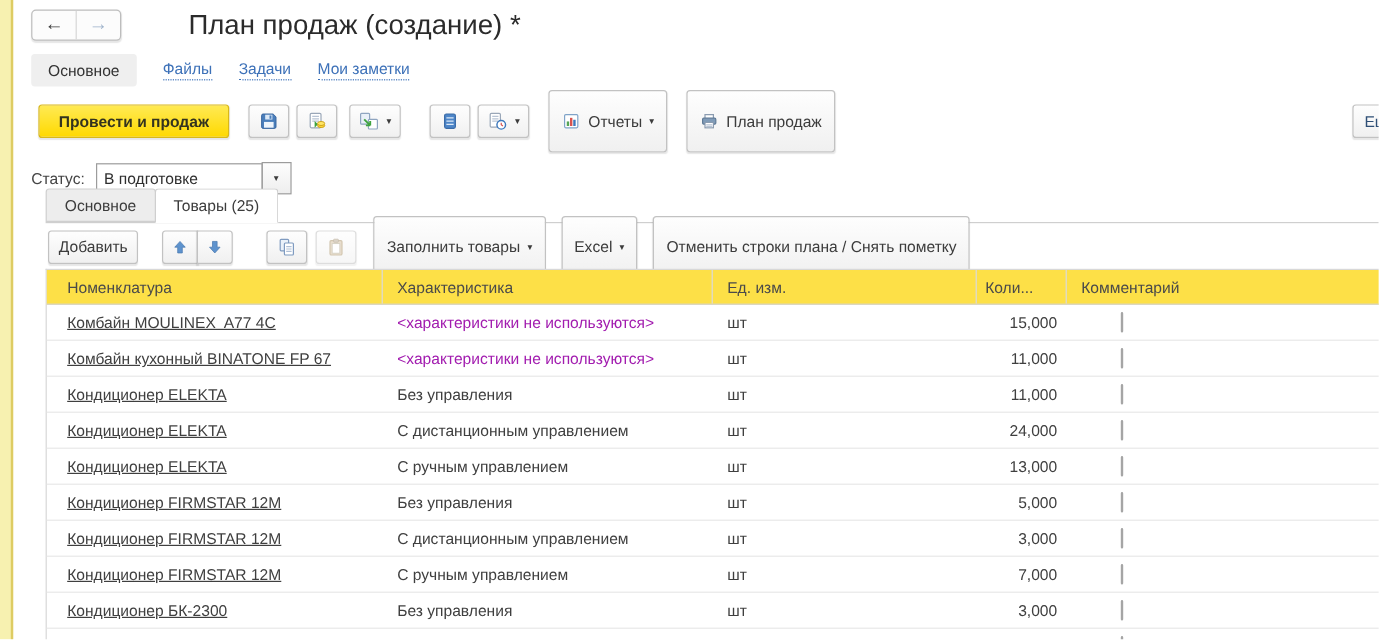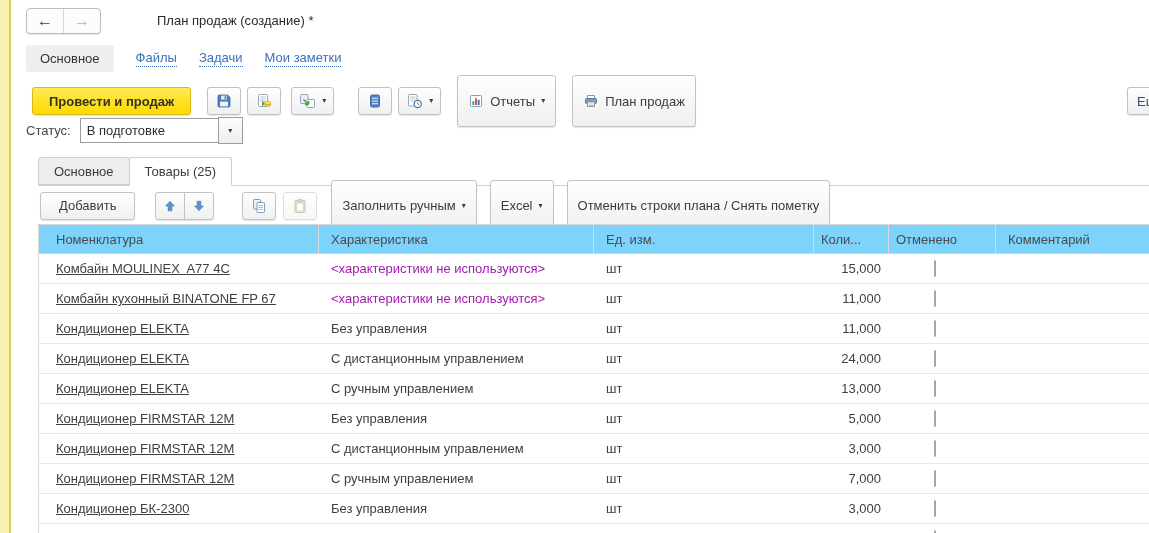--- a/index.html
+++ b/index.html
@@ -9,42 +9,42 @@
   
   .stripe{position:absolute;left:0;top:0;width:9px;height:533px;background:#f7f1b0;border-right:2px solid #decc63;}
 
   
   .titlebar{position:absolute;left:26px;top:7px;height:27px;display:flex;align-items:center;}
   .histgroup{display:flex;border:1px solid #bdbdbd;border-radius:4px;background:#fcfcfc;
              box-shadow:0 1px 1px rgba(0,0,0,.10);overflow:hidden;}
   .histbtn{width:36px;height:24px;display:flex;align-items:center;justify-content:center;font-size:16px;cursor:pointer;}
   .histbtn.back{color:#3b3b3b;border-right:1px solid #d6d6d6;}
   .histbtn.fwd{color:#9fb3cb;}
-  .page-title{margin-left:56px;font-size:13px;color:#2b2b2b;white-space:pre;}
+  .page-title{margin-left:56px;font-size:23px;color:#2b2b2b;white-space:pre;}
 
   
   .navrow{position:absolute;left:26px;top:44px;height:28px;display:flex;align-items:center;}
   .navchip{background:#efefef;border-radius:3px;padding:6px 14px;color:#333;}
   .navlink{color:#3d71b8;margin-left:22px;cursor:pointer;border-bottom:1px dotted #3d71b8;padding-bottom:1px;}
 
   
   .toolbar{position:absolute;left:32px;top:87px;height:28px;display:flex;align-items:center;}
   .btn{height:26px;display:inline-flex;align-items:center;gap:6px;padding:12px 10px;
        background:linear-gradient(#fefefe,#f0f0f0);border:1px solid #c2c2c2;border-radius:3px;
        box-shadow:0 1px 1px rgba(0,0,0,.10);color:#3c3c3c;cursor:pointer;white-space:nowrap;}
   .btn-primary{background:linear-gradient(#ffea54,#ffd900);border-color:#d9b818;color:#33331f;
                font-weight:700;padding:0 16px;}
   .iconbtn{width:32px;justify-content:center;padding:0;}
   .splitbtn{padding:0 7px;}
   .caret{font-size:8px;color:#3c3c3c;line-height:1;}
   .sep16{width:16px;} .sep6{width:6px;} .sep10{width:10px;} .sep24{width:24px;}
   .more-btn{position:absolute;left:1127px;top:87px;width:60px;color:#2f4f76;justify-content:flex-start;padding:0 9px;}
 
   
-  .statusrow{position:absolute;left:26px;top:118px;height:25px;display:flex;align-items:center;}
+  .statusrow{position:absolute;left:26px;top:136px;height:25px;display:flex;align-items:center;}
   .status-label{margin-right:9px;color:#444;}
   .status-input{width:125px;height:23px;border:1px solid #9c9c9c;background:#fff;display:flex;
                 align-items:center;padding:0 6px;color:#2e2e2e;}
   .status-dd{width:23px;height:25px;margin-left:-1px;border:1px solid #9c9c9c;display:flex;align-items:center;
              justify-content:center;background:linear-gradient(#fdfdfd,#eeeeee);cursor:pointer;}
 
   
   .tabstrip{position:absolute;left:38px;top:158px;right:0;height:27px;display:flex;align-items:flex-end;
             border-bottom:1px solid #cfcfcf;}
   .tab{height:26px;padding:0 15px;display:flex;align-items:center;border:1px solid #cfcfcf;
@@ -56,21 +56,21 @@
   .tabletoolbar{position:absolute;left:40px;top:192px;height:27px;display:flex;align-items:center;}
   .group{display:flex;}
   .group .iconbtn{border-radius:0;}
   .group .iconbtn:first-child{border-radius:3px 0 0 3px;}
   .group .iconbtn:last-child{border-radius:0 3px 3px 0;margin-left:-1px;}
   .disabled{opacity:.55;}
 
   
   .table{position:absolute;left:38px;top:224px;width:1111px;border-left:1px solid #d8d8d8;border-top:1px solid #d8d8d8;}
   .thead,.trow{display:grid;grid-template-columns:280px 275px 220px 75px 107px 1fr;}
-  .thead{height:28px;background:#7dd3fc;border-bottom:1px solid #d4d4d4;}
+  .thead{height:28px;background:#fde047;border-bottom:1px solid #d4d4d4;}
   .th{display:flex;align-items:center;color:#4a4a4a;border-right:1px solid #dadada;padding-left:12px;overflow:hidden;white-space:nowrap;}
   .th.first{padding-left:17px;}
   .th.small{padding-left:7px;}
   .th.last{border-right:none;}
   .trow{height:29px;border-bottom:1px solid #e8e8e8;align-items:center;}
   .cell{padding-left:12px;white-space:pre;overflow:hidden;text-overflow:ellipsis;color:#3f3f3f;}
   .cell.first{padding-left:17px;text-decoration:underline;}
   .cell.qty{text-align:right;padding:0 8px 0 0;}
   .placeholder{color:#a21caf;}
   .checkbox{width:14px;height:14px;border:1px solid #a5a5a5;border-radius:2px;background:#fff;margin-left:16px;cursor:pointer;}
@@ -204,21 +204,21 @@
       <span class="caret">▾</span>
     </div>
   </div>
 
   <div class="tabstrip">
     <div class="tab">Основное</div>
     <div class="tab active">Товары (25)</div>
   </div>
 
   <div class="tabletoolbar">
-    <div class="btn" style="padding:0 18px;">
+    <div class="btn" style="padding:0 8px;">
       <span>Добавить</span>
     </div>
     <div style="width:20px;"></div>
     <div class="group">
       <div class="btn iconbtn" style="width:28px;">
         <span>
           <svg width="14" height="14" viewBox="0 0 16 16">
               <path d="M8 2.5 L13 8 H10.2 V13.5 H5.8 V8 H3 Z" fill="#5e93ce" stroke="#4a79b0" stroke-width="0.7"></path>
             </svg>
         </span>
@@ -248,41 +248,40 @@
       <span>
         <svg width="16" height="16" viewBox="0 0 16 16">
             <rect x="3" y="2.5" width="10" height="12" rx="1" fill="#d9c6a8" stroke="#b09a72"></rect>
             <rect x="6" y="1.3" width="4" height="2.6" rx="0.6" fill="#bfb09a" stroke="#9a8a6e" stroke-width="0.6"></rect>
             <rect x="4.8" y="5" width="6.4" height="8" fill="#fff" stroke="#b0a88f" stroke-width="0.7"></rect>
           </svg>
       </span>
     </div>
     <div style="width:14px;"></div>
     <div class="btn">
-      <span>Заполнить ручным</span>
+      <span>Заполнить товары</span>
       <span class="caret">▾</span>
     </div>
     <div style="width:13px;"></div>
     <div class="btn">
       <span>Excel</span>
       <span class="caret">▾</span>
     </div>
     <div style="width:13px;"></div>
     <div class="btn">
       <span>Отменить строки плана / Снять пометку</span>
     </div>
   </div>
 
   <div class="table">
     <div class="thead">
       <div class="th first">Номенклатура</div>
       <div class="th">Характеристика</div>
       <div class="th">Ед. изм.</div>
       <div class="th small">Коли...</div>
-      <div class="th small">Отменено</div>
       <div class="th last">Комментарий</div>
     </div>
     <div>
         <div class="trow">
       <div class="cell first">Комбайн MOULINEX  A77 4C</div>
       <div class="cell placeholder">&lt;характеристики не используются&gt;</div>
       <div class="cell">шт</div>
       <div class="cell qty">15,000</div>
       <div class="cell" style="padding:0;">
         <span class="checkbox"></span>

